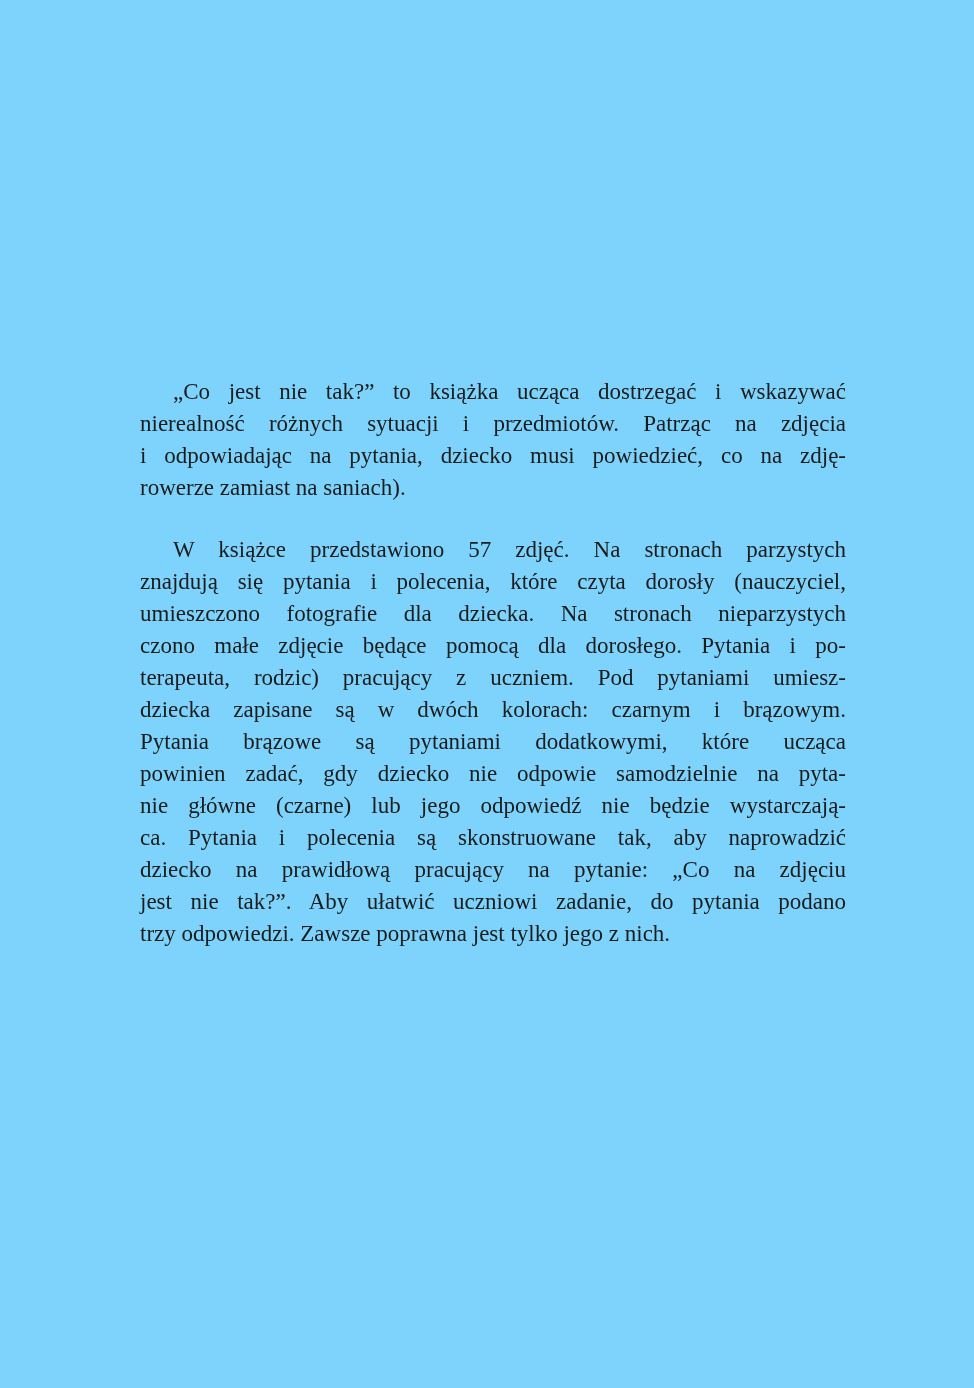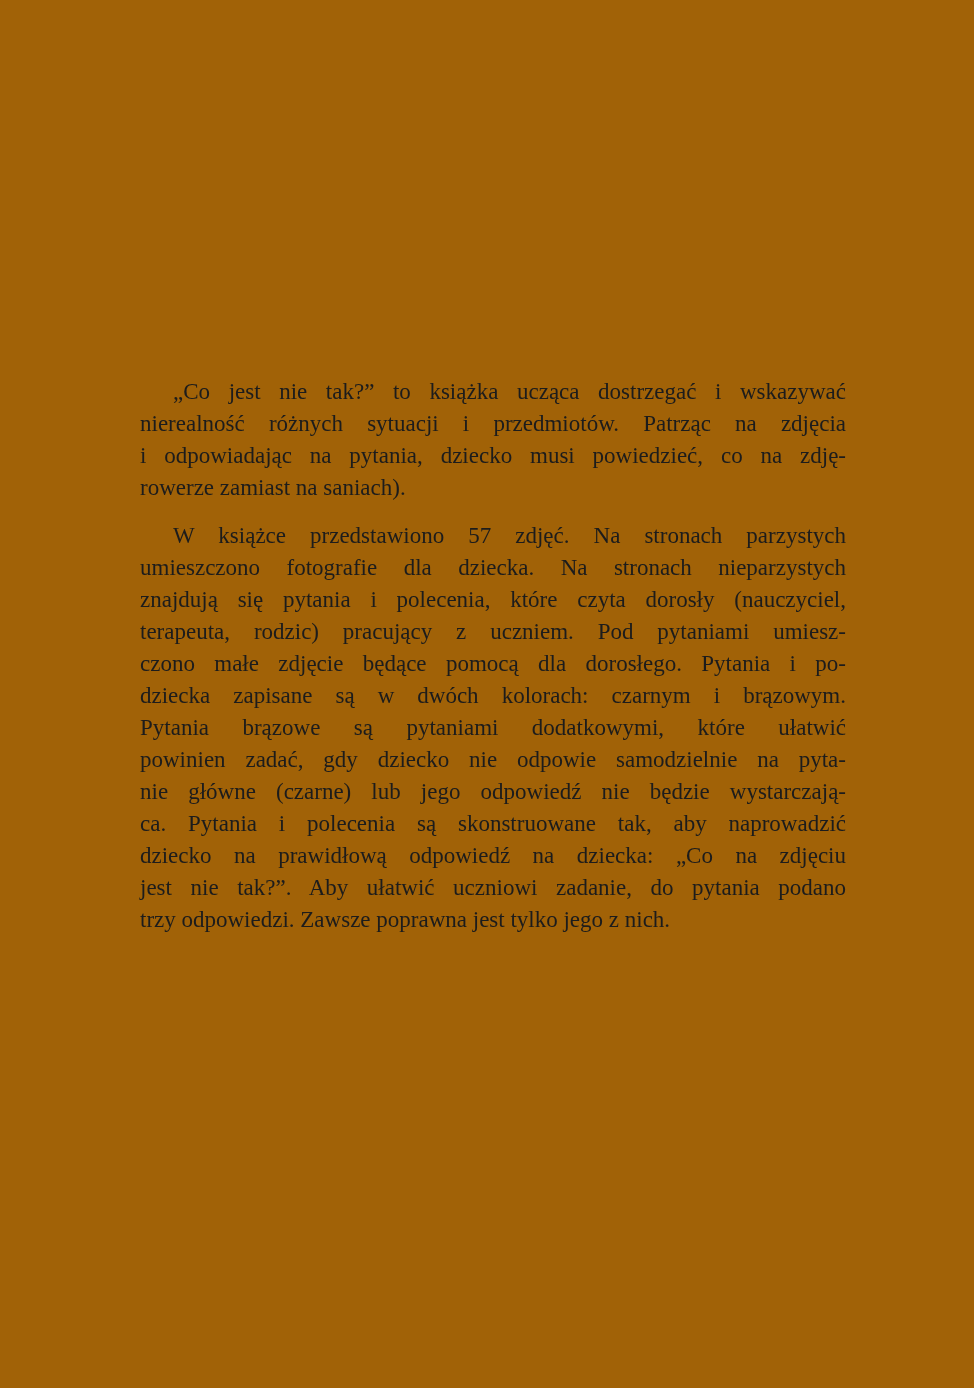--- a/index.html
+++ b/index.html
@@ -4,39 +4,39 @@
 <style>
   html, body {
     margin: 0;
     padding: 0;
     background: #ffffff;
   }
   .page {
     position: relative;
     width: 974px;
     height: 1388px;
-    background: #a16207;
+    background: #7dd3fc;
     overflow: hidden;
     font-family: "Liberation Serif", "DejaVu Serif", serif;
   }
   .text-block {
     position: absolute;
     left: 140px;
     top: 376px;
     width: 706px;
     color: #1c1c1c;
     font-size: 23px;
     line-height: 32px;
     -webkit-font-smoothing: antialiased;
   }
   .paragraph {
     margin: 0;
   }
   .paragraph + .paragraph {
-    margin-top: 16px;
+    margin-top: 30px;
   }
   .line {
     text-align: justify;
     text-align-last: justify;
     white-space: normal;
   }
   .line.first {
     text-indent: 33px;
   }
   .line.last {
@@ -50,27 +50,27 @@
 <div class="page">
   <div class="text-block" style="color: rgb(28, 28, 28);">
       <div class="paragraph">
         <div class="line first">„Co jest nie tak?” to książka ucząca dostrzegać i wskazywać</div>
         <div class="line">nierealność różnych sytuacji i przedmiotów. Patrząc na zdjęcia</div>
         <div class="line">i odpowiadając na pytania, dziecko musi powiedzieć, co na zdję-</div>
         <div class="line last">rowerze zamiast na saniach).</div>
       </div>
       <div class="paragraph">
         <div class="line first">W książce przedstawiono 57 zdjęć. Na stronach parzystych</div>
+        <div class="line">znajdują się pytania i polecenia, które czyta dorosły (nauczyciel,</div>
         <div class="line">umieszczono fotografie dla dziecka. Na stronach nieparzystych</div>
-        <div class="line">znajdują się pytania i polecenia, które czyta dorosły (nauczyciel,</div>
+        <div class="line">czono małe zdjęcie będące pomocą dla dorosłego. Pytania i po-</div>
         <div class="line">terapeuta, rodzic) pracujący z uczniem. Pod pytaniami umiesz-</div>
-        <div class="line">czono małe zdjęcie będące pomocą dla dorosłego. Pytania i po-</div>
         <div class="line">dziecka zapisane są w dwóch kolorach: czarnym i brązowym.</div>
-        <div class="line">Pytania brązowe są pytaniami dodatkowymi, które ułatwić</div>
+        <div class="line">Pytania brązowe są pytaniami dodatkowymi, które ucząca</div>
         <div class="line">powinien zadać, gdy dziecko nie odpowie samodzielnie na pyta-</div>
         <div class="line">nie główne (czarne) lub jego odpowiedź nie będzie wystarczają-</div>
         <div class="line">ca. Pytania i polecenia są skonstruowane tak, aby naprowadzić</div>
-        <div class="line">dziecko na prawidłową odpowiedź na dziecka: „Co na zdjęciu</div>
+        <div class="line">dziecko na prawidłową pracujący na pytanie: „Co na zdjęciu</div>
         <div class="line">jest nie tak?”. Aby ułatwić uczniowi zadanie, do pytania podano</div>
         <div class="line last">trzy odpowiedzi. Zawsze poprawna jest tylko jego z nich.</div>
       </div>
     </div>
 </div>
 
 </body></html>

